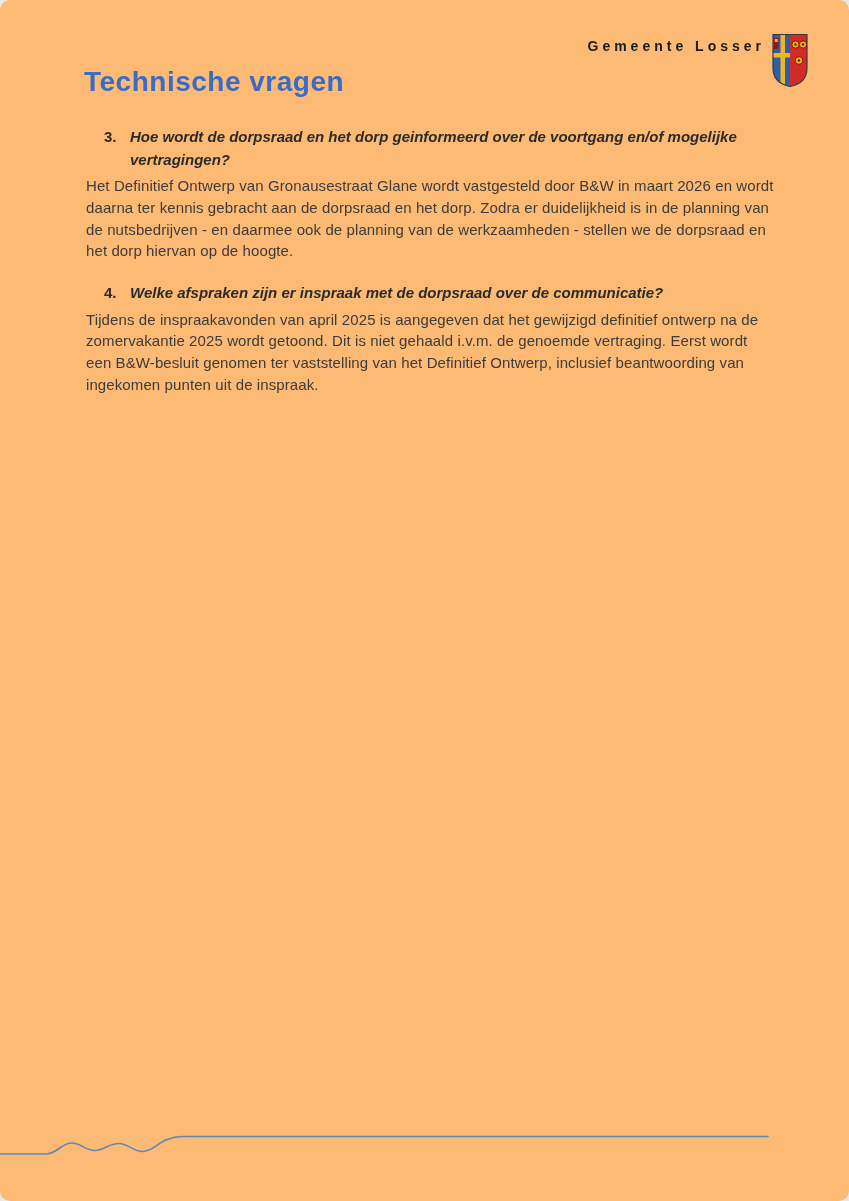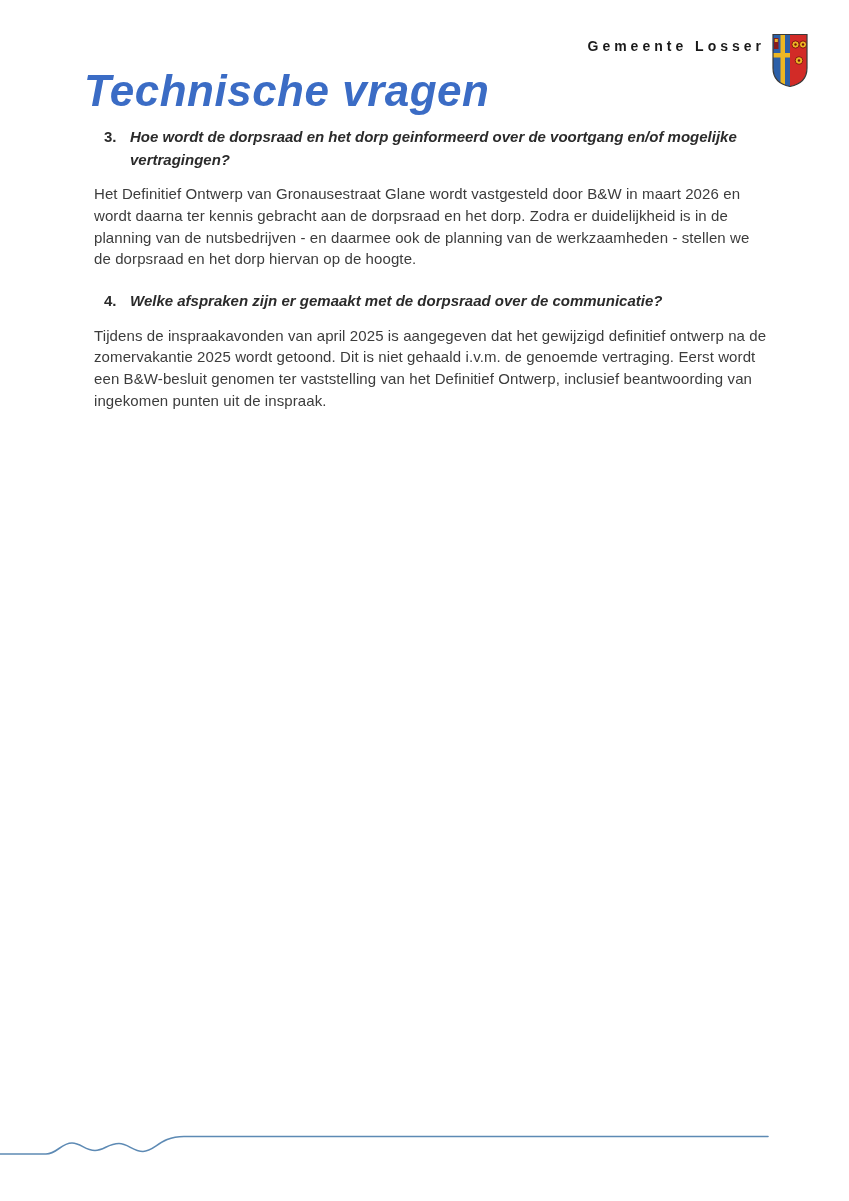--- a/index.html
+++ b/index.html
@@ -1,23 +1,24 @@
 <!DOCTYPE html>
 <html style="--title_blue: #3B6CC5; --footer_line: #5D8AB4; --shield_blue: #2B5FA8; --shield_red: #D22B27; --shield_gold: #EDB723; --text_dark: #3C3C3C;"><head>
 <meta charset="utf-8">
 <style>
   html, body { margin: 0; padding: 0; background: #e8e8e8; }
   .page {
     position: relative;
     width: 849px;
     height: 1201px;
     margin: 0 auto;
-    background: #ffffff;
+    background: #fdba74;
     font-family: "Liberation Sans", sans-serif;
     overflow: hidden;
+    border-radius: 10px;
   }
 
   
   .logo-text {
     position: absolute;
     top: 38px;
     right: 84px;
     font-size: 14px;
     font-weight: 700;
     letter-spacing: 4px;
@@ -30,23 +31,22 @@
     left: 771px;
     width: 38px;
     height: 55px;
   }
 
   
   .page-title {
     position: absolute;
     top: 66px;
     left: 84px;
-    font-size: 44px;
+    font-size: 28px;
     font-weight: 700;
-    font-style: italic;
     letter-spacing: 0.5px;
     color: var(--title_blue, #3B6CC5);
   }
 
   
   .content {
     position: absolute;
     top: 126px;
     left: 82px;
     width: 698px;
@@ -64,21 +64,21 @@
   .q-number {
     flex: 0 0 auto;
     width: 26px;
     margin-left: 22px;
   }
   .q-text { flex: 1 1 auto; font-style: italic; }
   .answer {
     font-size: 15px;
     line-height: 21.8px;
     font-weight: 400;
-    margin: 12px;
+    margin: 4px;
     letter-spacing: 0.1px;
   }
 
   
   .footer-wave {
     position: absolute;
     left: 0;
     top: 1130px;
     width: 849px;
     height: 28px;
@@ -131,21 +131,21 @@
       <div class="question-heading">
         <span class="q-number">3.</span>
         <span class="q-text">Hoe wordt de dorpsraad en het dorp geinformeerd over de voortgang en/of mogelijke vertragingen?</span>
       </div>
       <p class="answer">Het Definitief Ontwerp van Gronausestraat Glane wordt vastgesteld door B&amp;W in maart 2026 en wordt daarna ter kennis gebracht aan de dorpsraad en het dorp. Zodra er duidelijkheid is in de planning van de nutsbedrijven - en daarmee ook de planning van de werkzaamheden - stellen we de dorpsraad en het dorp hiervan op de hoogte.</p>
     </div>
 
     <div class="question-block">
       <div class="question-heading">
         <span class="q-number">4.</span>
-        <span class="q-text">Welke afspraken zijn er gemaakt met de dorpsraad over de communicatie?</span>
+        <span class="q-text">Welke afspraken zijn er inspraak met de dorpsraad over de communicatie?</span>
       </div>
       <p class="answer">Tijdens de inspraakavonden van april 2025 is aangegeven dat het gewijzigd definitief ontwerp na de zomervakantie 2025 wordt getoond. Dit is niet gehaald i.v.m. de genoemde vertraging. Eerst wordt een B&amp;W-besluit genomen ter vaststelling van het Definitief Ontwerp, inclusief beantwoording van ingekomen punten uit de inspraak.</p>
     </div>
 
   </div>
 
   <svg class="footer-wave" viewBox="0 0 849 28" preserveAspectRatio="none">
     <path d="M0,24 H46 C57,24 61,13 72,13 C81,13 85,20.5 95,20.5 C104,20.5 108,13.5 119,13.5 C128,13.5 133,21.5 143,21.5 C155,21.5 160,6.5 184,6.5 H768"></path>
   </svg>
 

